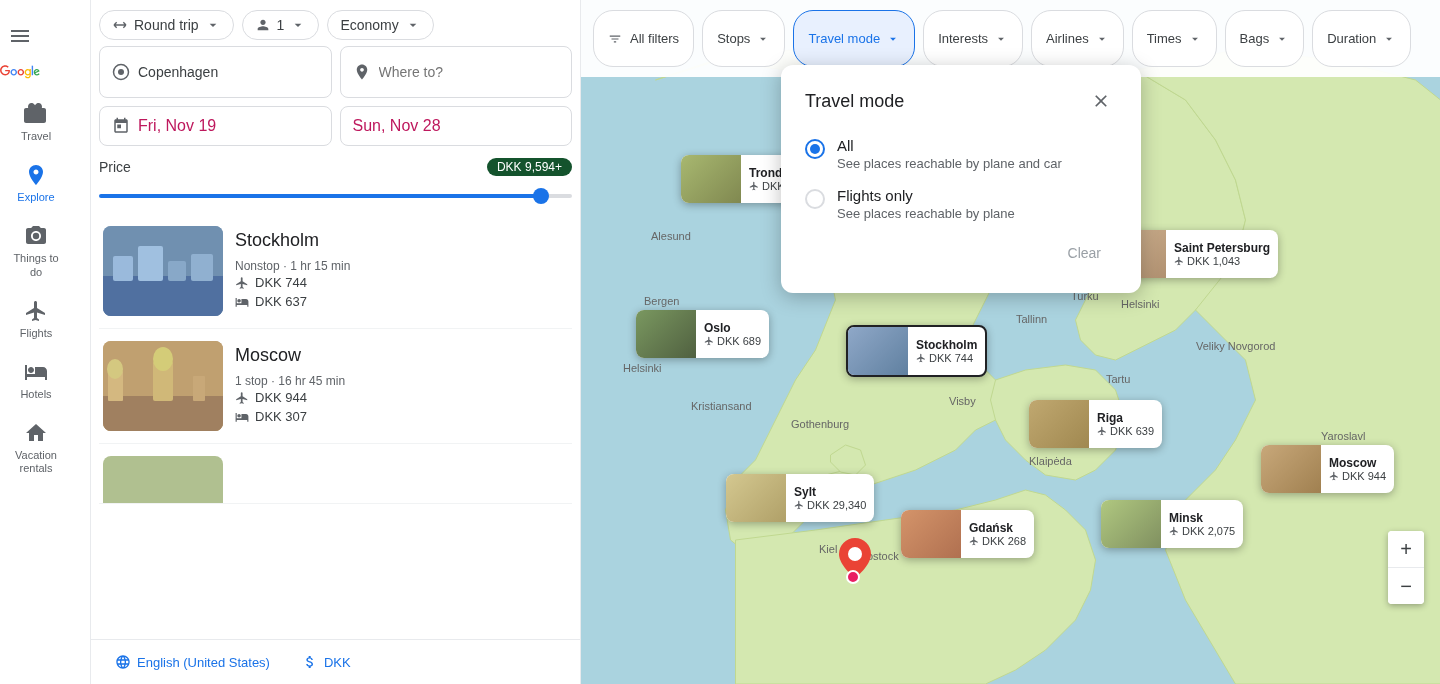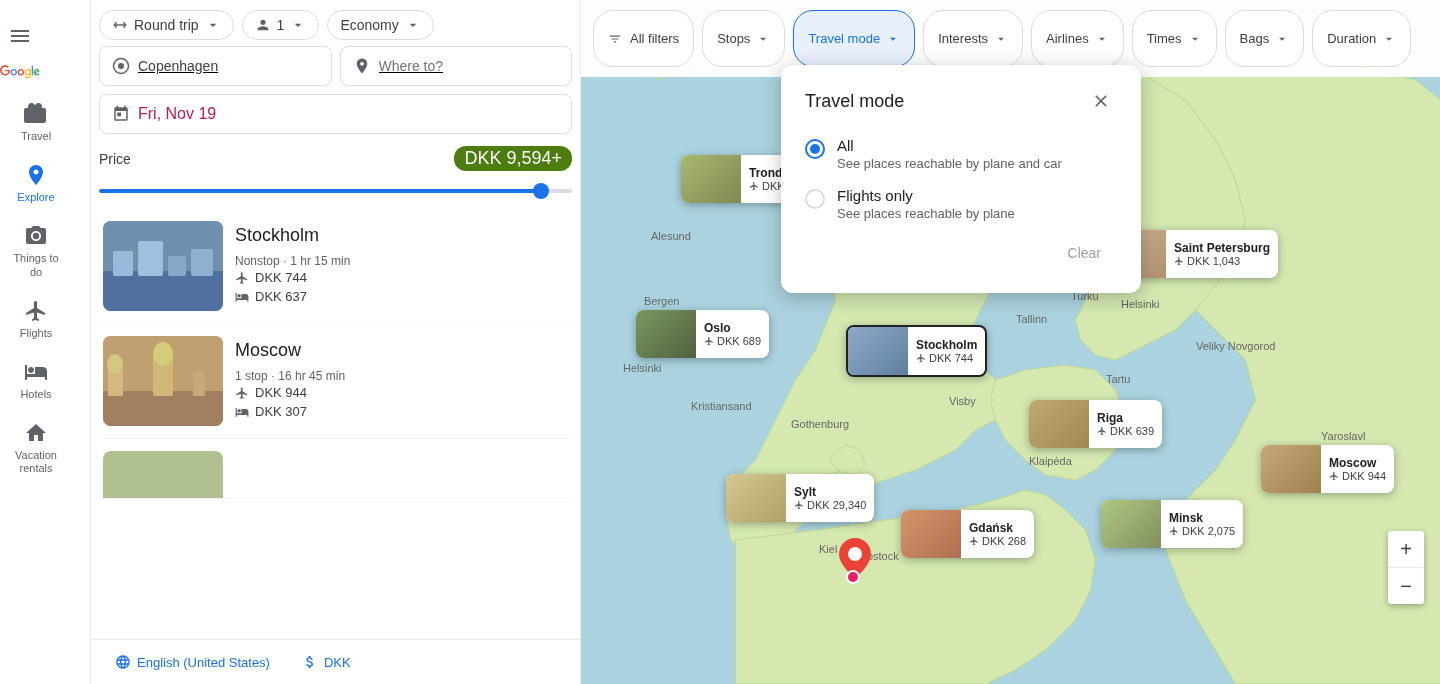--- a/index.html
+++ b/index.html
@@ -61,24 +61,23 @@
       display: flex;
       gap: 8px;
       margin-bottom: 8px;
     }
     .search-input-wrap {
       flex: 1;
       display: flex;
       align-items: center;
       border: 1px solid #dadce0;
       border-radius: 8px;
-      padding: 10px 12px;
+      padding: 16px 12px;
       gap: 8px;
       background: #fff;
-      text-decoration: underline;
     }
     .search-input-wrap input {
       border: none;
       outline: none;
       font-size: 14px;
       color: #3c4043;
       width: 100%;
       background: transparent;
     }
     .search-input-wrap svg { width: 18px; height: 18px; flex-shrink: 0; color: #5f6368; }
@@ -99,21 +98,21 @@
       background: #fff;
       cursor: pointer;
     }
     .date-input-wrap span { font-size: 16px; color: #be185d; }
     .date-input-wrap svg { width: 18px; height: 18px; flex-shrink: 0; color: #5f6368; }
 
     
     .price-section { margin-bottom: 12px; }
     .price-header { display: flex; justify-content: space-between; align-items: center; margin-bottom: 8px; }
     .price-label { font-size: 14px; color: #3c4043; font-weight: 500; }
-    .price-value-badge { background: #4d7c0f; color: #fff; border-radius: 12px; padding: 2px 10px; font-size: 18px; font-weight: 500; }
+    .price-value-badge { background: #14532d; color: #fff; border-radius: 12px; padding: 2px 10px; font-size: 12px; font-weight: 500; }
     .price-slider {
       width: 100%;
       -webkit-appearance: none;
       height: 4px;
       border-radius: 2px;
       background: linear-gradient(to right, #1a73e8 0%, #1a73e8 95%, #dadce0 95%);
       outline: none;
     }
     .price-slider::-webkit-slider-thumb {
       -webkit-appearance: none;
@@ -474,20 +473,23 @@
         <input type="text" placeholder="Where to?" style="">
       </div>
     </div>
 
     <div class="date-row">
       <div class="date-input-wrap">
         <svg viewBox="0 0 24 24" fill="#5f6368" width="18" height="18">
             <path d="M19 3h-1V1h-2v2H8V1H6v2H5c-1.11 0-1.99.9-1.99 2L3 19c0 1.1.89 2 2 2h14c1.1 0 2-.9 2-2V5c0-1.1-.9-2-2-2zm0 16H5V8h14v11zM7 10h5v5H7z"></path>
           </svg>
         <span>Fri, Nov 19</span>
+      </div>
+      <div class="date-input-wrap">
+        <span>Sun, Nov 28</span>
       </div>
     </div>
 
     <div class="price-section">
       <div class="price-header">
         <span class="price-label">Price</span>
         <span class="price-value-badge">DKK 9,594+</span>
       </div>
       <input type="range" class="price-slider" min="0" max="100" value="95" style="">
     </div>

